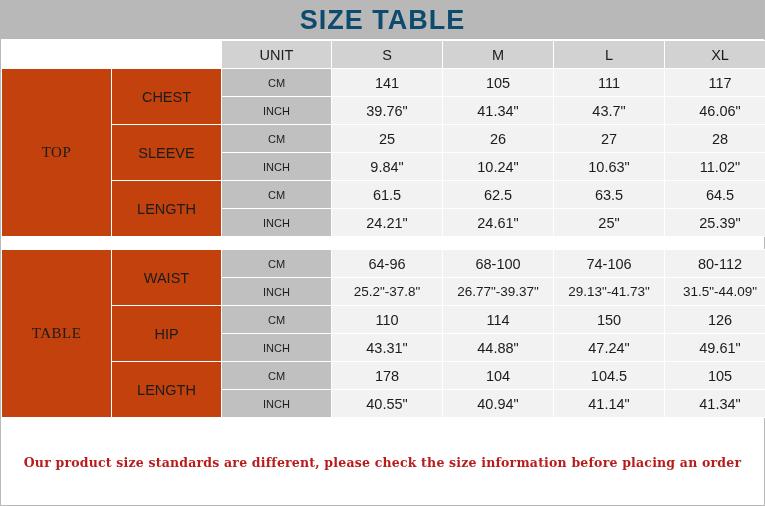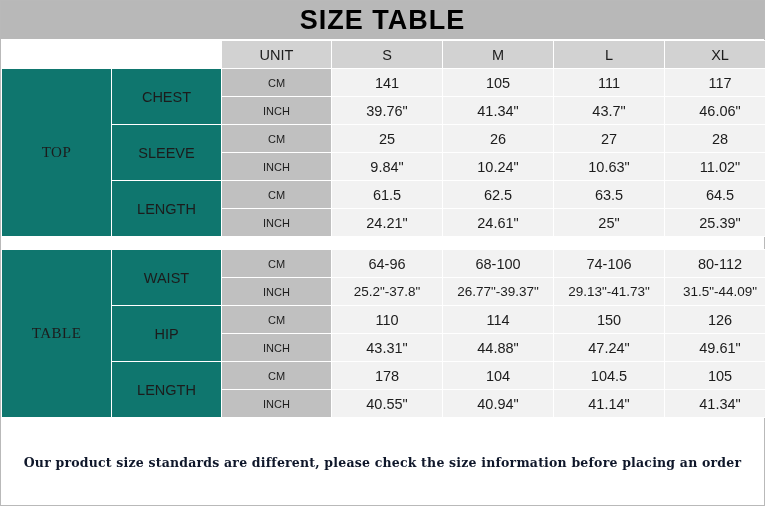--- a/index.html
+++ b/index.html
@@ -30,40 +30,40 @@
     background: #b8b8b8;
     border-bottom: 1px solid #ffffff;
     display: flex;
     align-items: center;
     justify-content: center;
   }
   .title-bar .title-text {
     font-size: 27px;
     font-weight: bold;
     letter-spacing: 1px;
-    color: #000000;
+    color: #0c4a6e;
     font-family: "Liberation Sans", sans-serif;
   }
   
   table {
     border-collapse: collapse;
     table-layout: fixed;
     width: 100%;
   }
   td {
     border: 1px solid #ffffff;
     text-align: center;
     vertical-align: middle;
     font-size: 14.5px;
     color: #1c1c1c;
     height: 28px;
     padding: 0 2px;
     box-sizing: border-box;
   }
-  .c-grey  { background: #0f766e; }
+  .c-grey  { background: #c2410c; }
   .c-dark  { background: #c0c0c0; }
   .c-light { background: #f2f2f2; }
   .c-white { background: #ffffff; }
   .c-head  { background: #d2d2d2; font-weight: normal; }
   .big-label {
     font-size: 15px;
     letter-spacing: 0.5px;
     font-family: Liberation Serif, serif;
   }
   .unit-cell {
@@ -90,21 +90,21 @@
     align-items: center;
     justify-content: center;
     text-align: center;
     padding: 0 8px;
     box-sizing: border-box;
   }
   .footer .note {
     font-family: "DejaVu Serif", serif;
     font-weight: bold;
     font-size: 12.5px;
-    color: #0f172a;
+    color: #b91c1c;
     letter-spacing: 0.2px;
   }
 </style>
 </head>
 <body>
 
 <div class="page">
 
   <div class="title-bar">
     <span class="title-text">SIZE TABLE</span>

